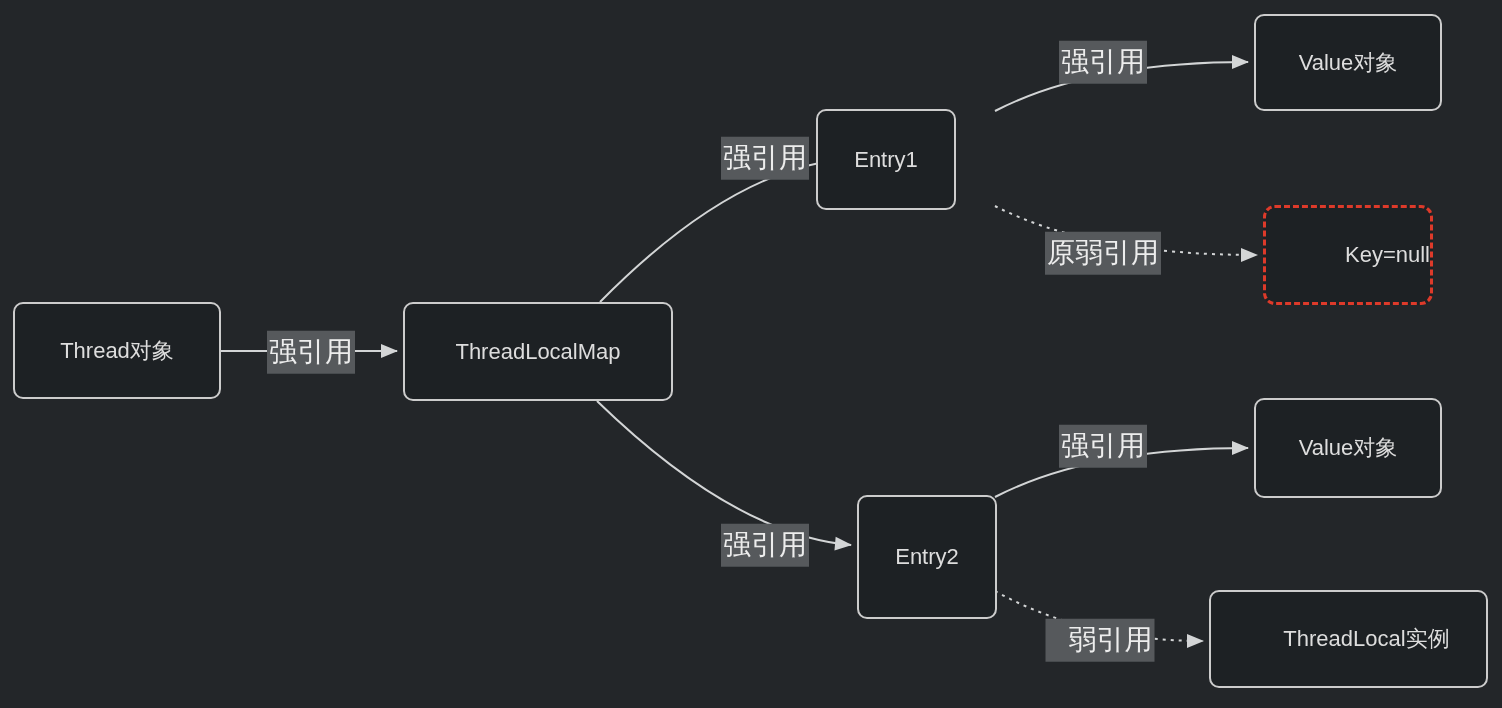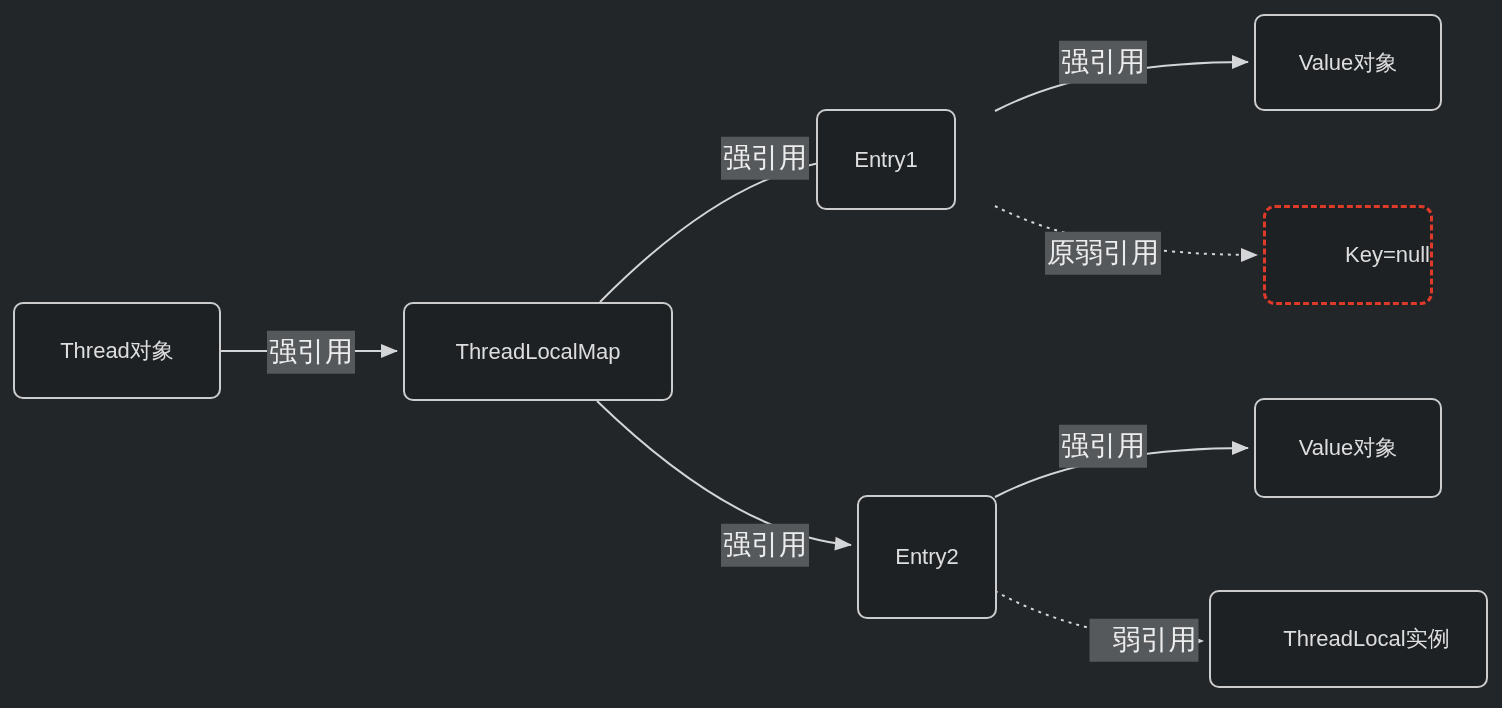--- a/index.html
+++ b/index.html
@@ -77,21 +77,21 @@
   #n-entry2     {left:857px; top:495px; width:140px; height:124px;}
   #n-value2     {left:1254px;top:398px; width:188px; height:100px;}
   #n-tlinstance {left:1209px;top:590px; width:279px; height:98px;padding-left:36px;}
   
   #l-thread-map      {left:311px; top:352px;}
   #l-map-entry1      {left:765px; top:158px;}
   #l-entry1-value1   {left:1103px;top:62px;}
   #l-entry1-keynull  {left:1103px;top:253px;font-family:Liberation Serif, serif;}
   #l-map-entry2      {left:765px; top:545px;}
   #l-entry2-value2   {left:1103px;top:446px;}
-  #l-entry2-tlinst   {left:1144px;top:640px;padding-left:23px;}
+  #l-entry2-tlinst   {left:1100px;top:640px;padding-left:23px;}
 </style>
 </head>
 <body>
 
 <div class="canvas">
 
   <svg class="edges" width="1502" height="708" viewBox="0 0 1502 708" aria-hidden="true">
     <defs>
       <marker id="arrow" markerUnits="userSpaceOnUse" markerWidth="20" markerHeight="16" refX="17" refY="8" orient="auto">
         <path class="arrowhead" d="M1,1 L18,8 L1,15 Z"></path>

